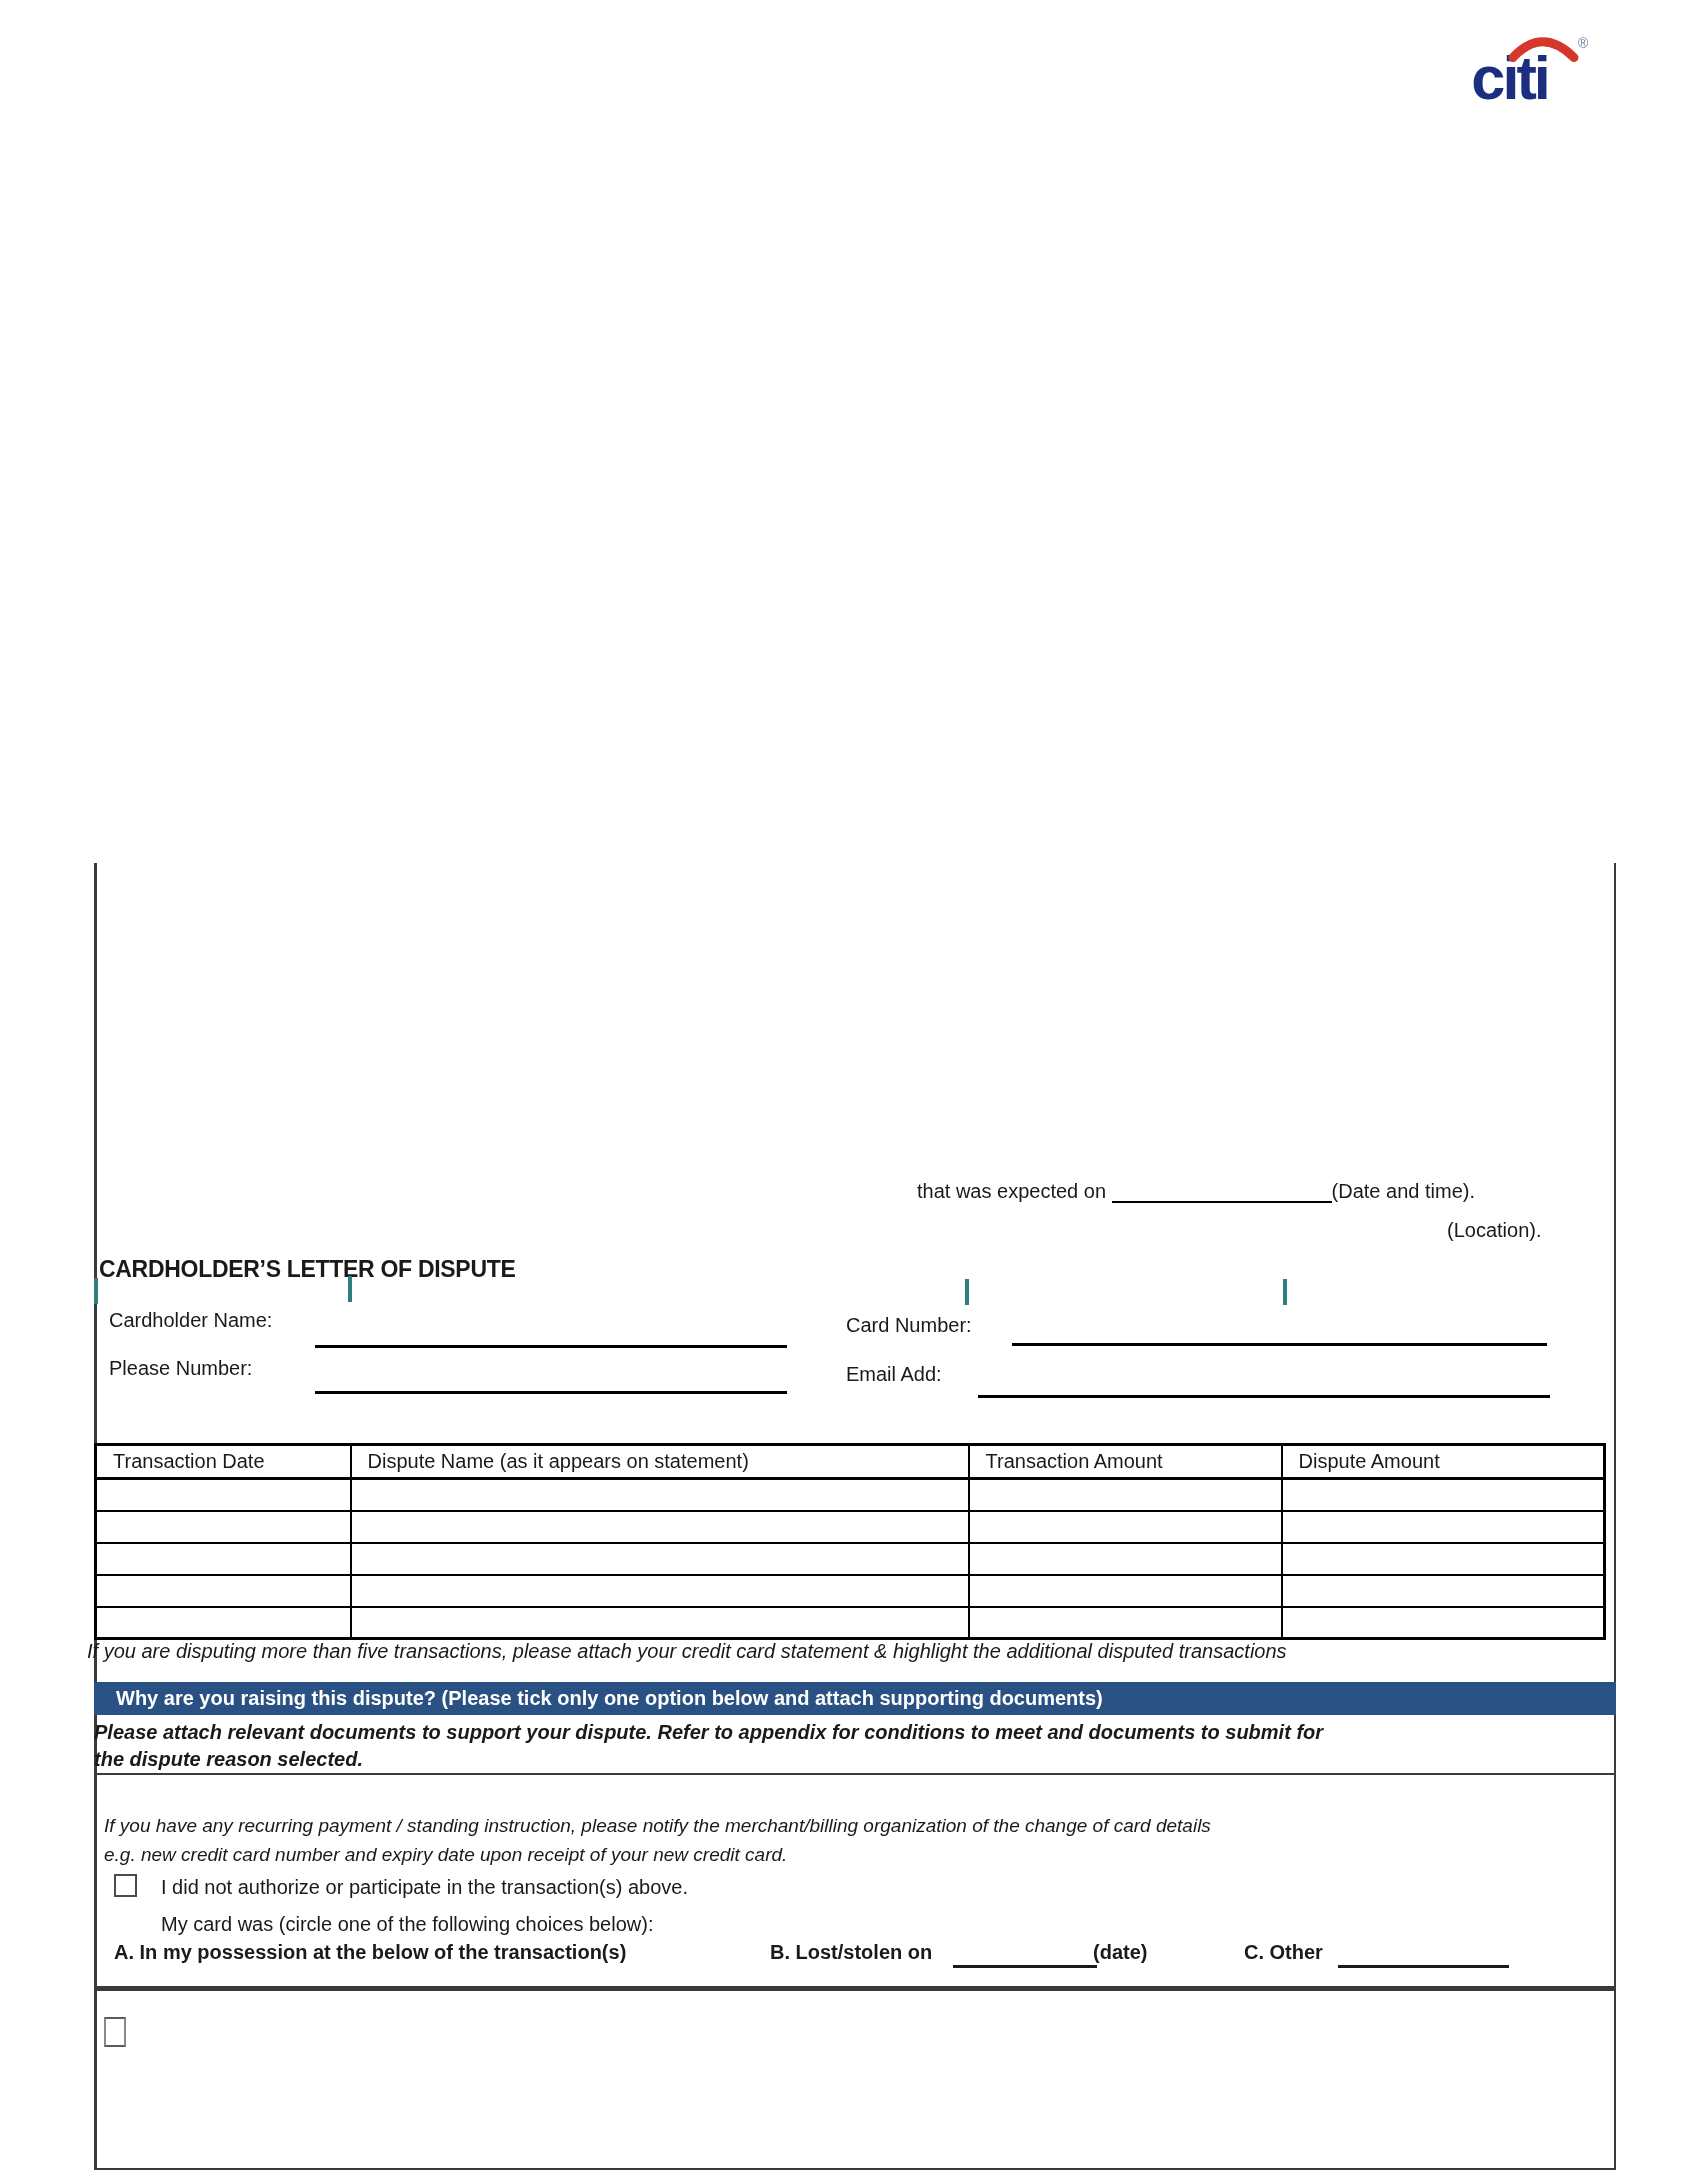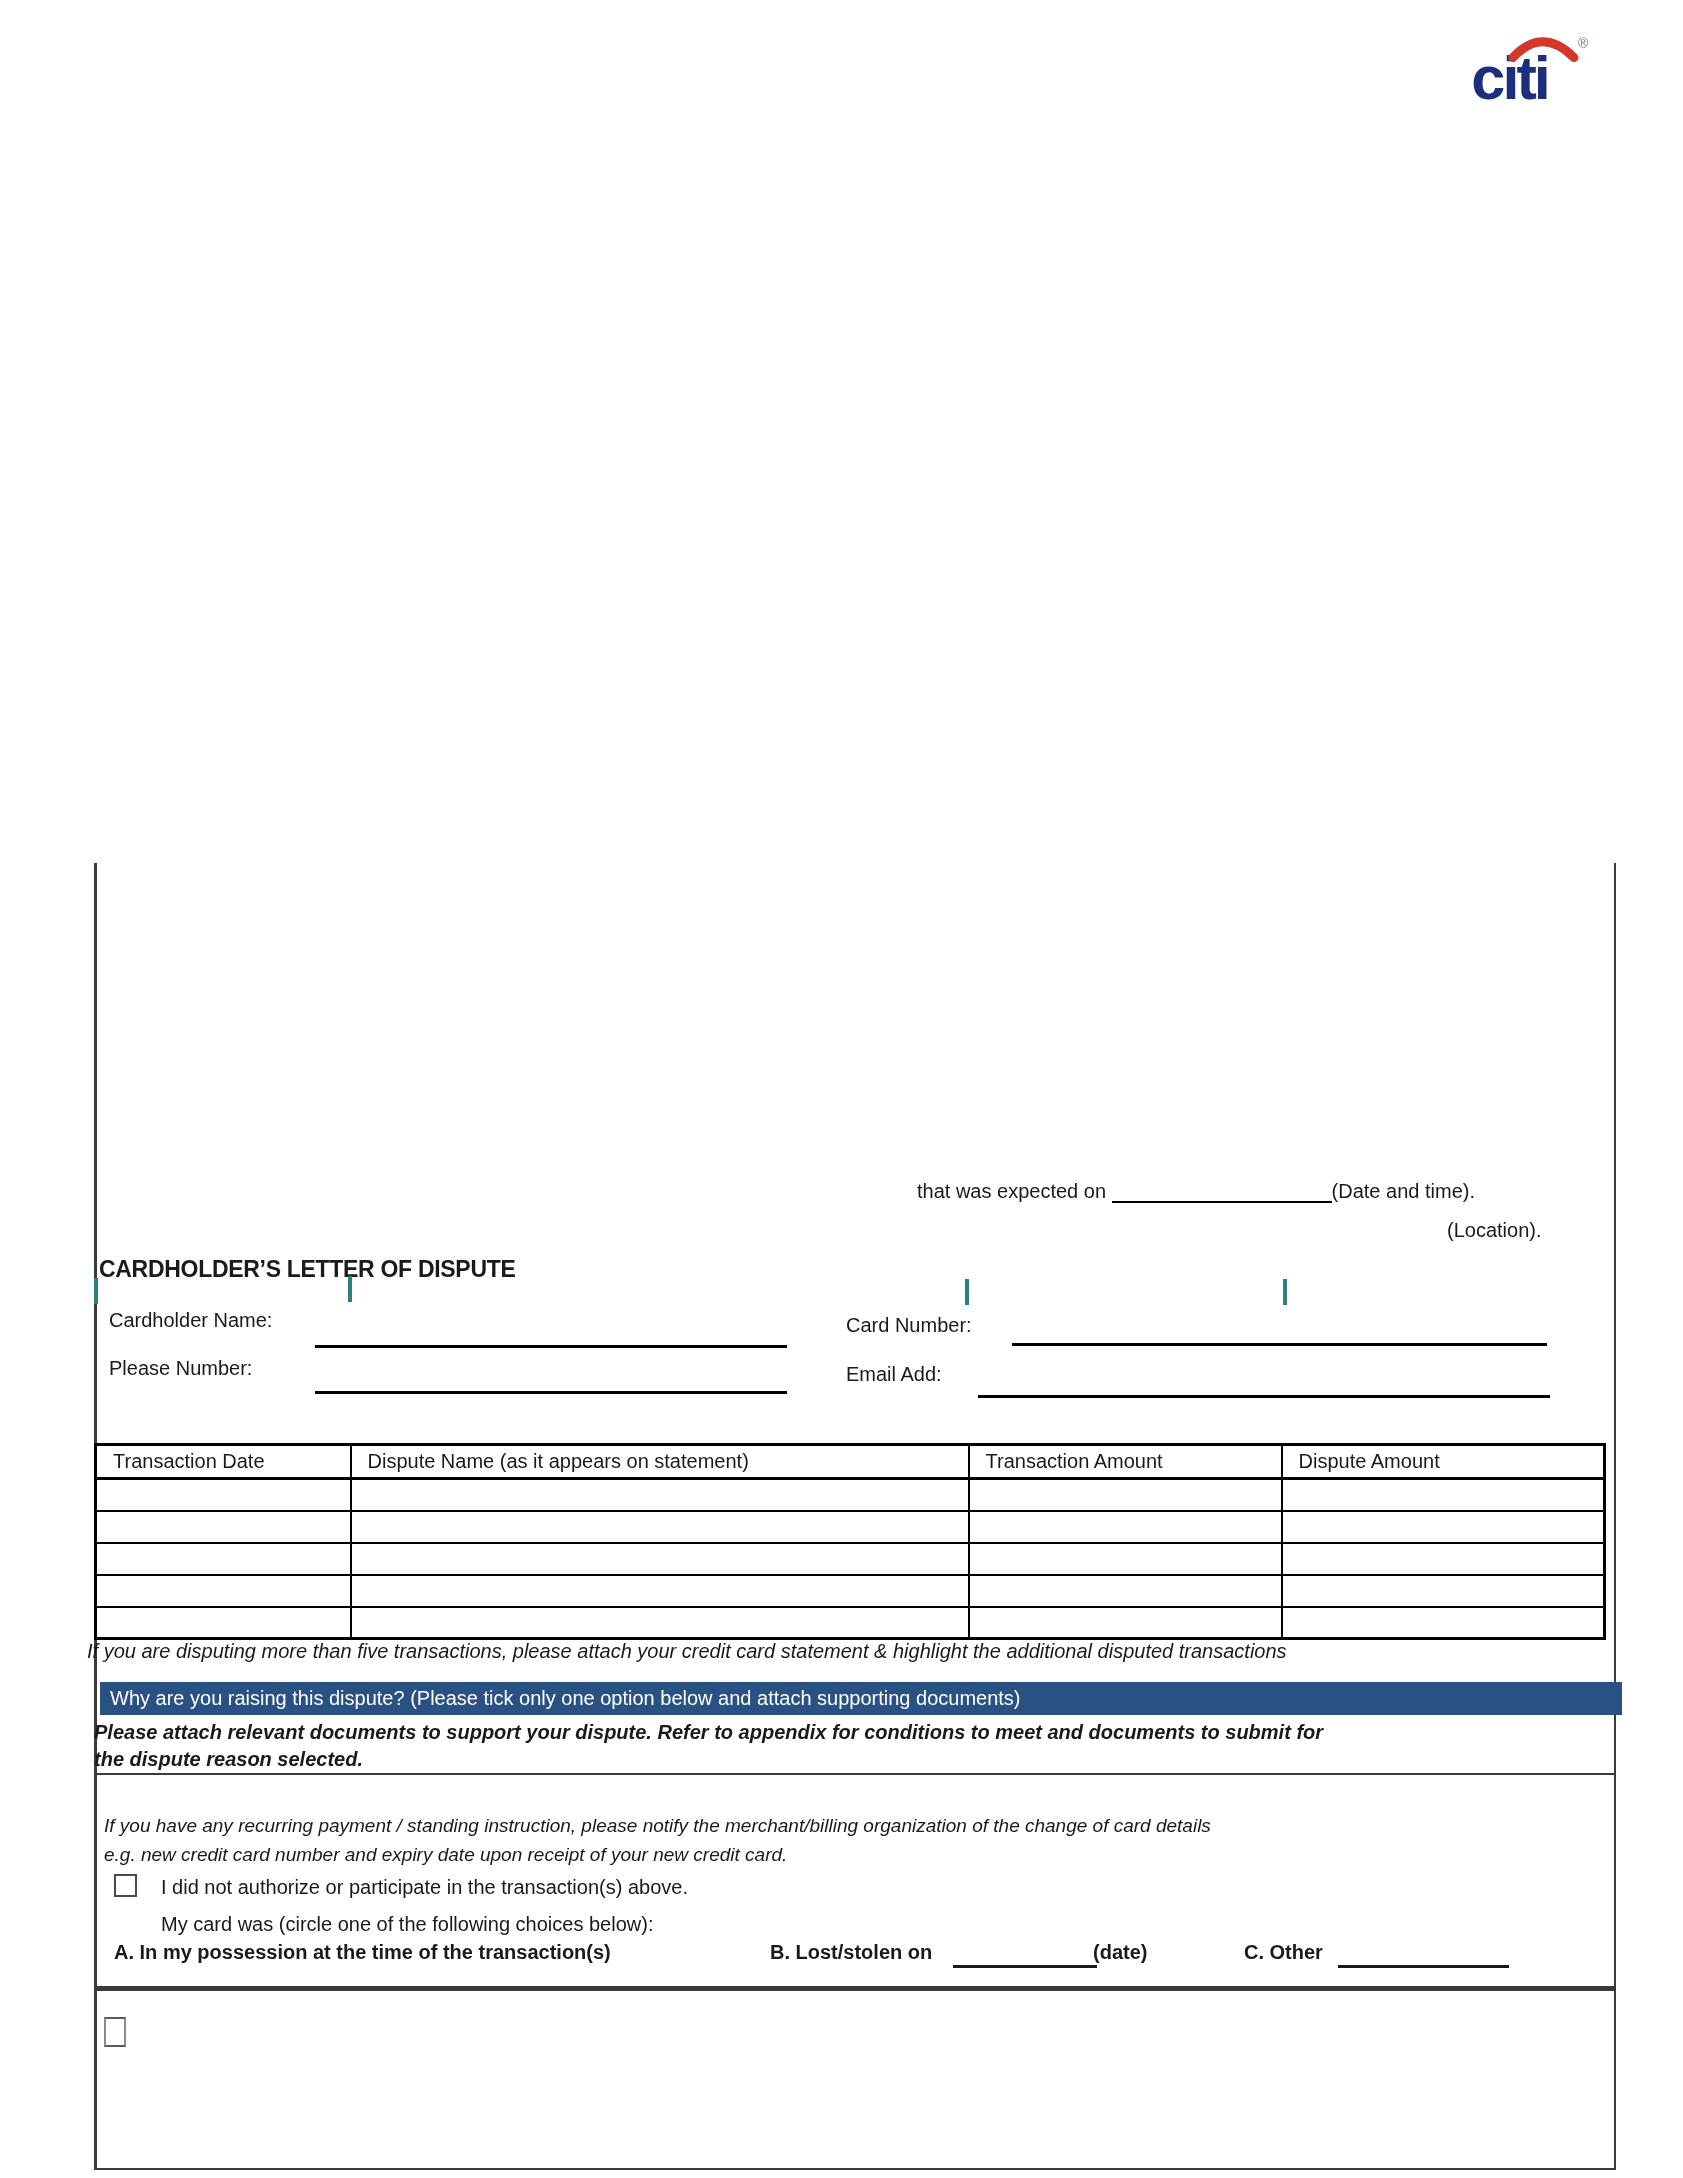--- a/index.html
+++ b/index.html
@@ -51,21 +51,21 @@
   table { border-collapse:collapse; table-layout:fixed; width:1509px; }
   table, th, td { border:2px solid #000; }
   table { border-width:3px; }
   thead tr { border-bottom:3px solid #000; }
   th { height:34px; font-weight:normal; font-size:20px; text-align:left; padding-left:16px; white-space:nowrap; overflow:hidden; }
   td { height:32px; }
 
   
   .five-note { left:87px; top:1640px; font-size:20px; font-style:italic; white-space:nowrap; }
   .banner { left:94px; top:1682px; width:1522px; height:33px;
-            font-size:20px; font-weight:normal; line-height:33px; padding-left:10px; white-space:nowrap;margin-left:6px; }
+            font-size:20px; font-weight:bold; line-height:33px; padding-left:22px; white-space:nowrap; }
   .attach-note { left:94px; top:1719px; width:1233px; font-size:20px; font-weight:bold; font-style:italic; line-height:27px; }
 
   
   .unauth-box { left:94px; top:1773px; width:1522px; height:215px; border:2px solid #3a3a3a; }
   .unauth-box .inner { position:absolute; left:0; top:0; width:100%; height:100%; }
   .sec-heading { position:absolute; left:18px; top:8px; font-size:21px; font-weight:bold; white-space:nowrap; }
   .sec-heading .note { font-size:18px; font-weight:normal; font-style:italic; margin-left:10px; }
   .sec-para { position:absolute; left:8px; font-size:19px; font-style:italic; white-space:nowrap; }
   .sp1 { top:40px; }
   .sp2 { top:69px; }
@@ -178,21 +178,21 @@
 
 <div class="abs unauth-box">
   <div class="inner">
     <div class="sec-para sp2">e.g. new credit card number and expiry date upon receipt of your new credit card.</div>
     <div class="sec-para sp1">If you have any recurring payment / standing instruction, please notify the merchant/billing organization of the change of card details</div>
 
     <div class="checkbox cb1"></div>
     <div class="cb1-label">I did not authorize or participate in the transaction(s) above.</div>
     <div class="circle-instr">My card was (circle one of the following choices below):</div>
 
-    <div class="opt optA">A. In my possession at the time of the transaction(s)</div>
+    <div class="opt optA">A. In my possession at the below of the transaction(s)</div>
     <div class="opt optB">B. Lost/stolen on</div>
     <div class="opt-blank obB"></div>
     <div class="opt optB-date">(date)</div>
     <div class="opt optC">C. Other</div>
     <div class="opt-blank obC"></div>
   </div>
 </div>
 
 <div class="abs bottom-box">
   <div class="checkbox cb2"></div>

